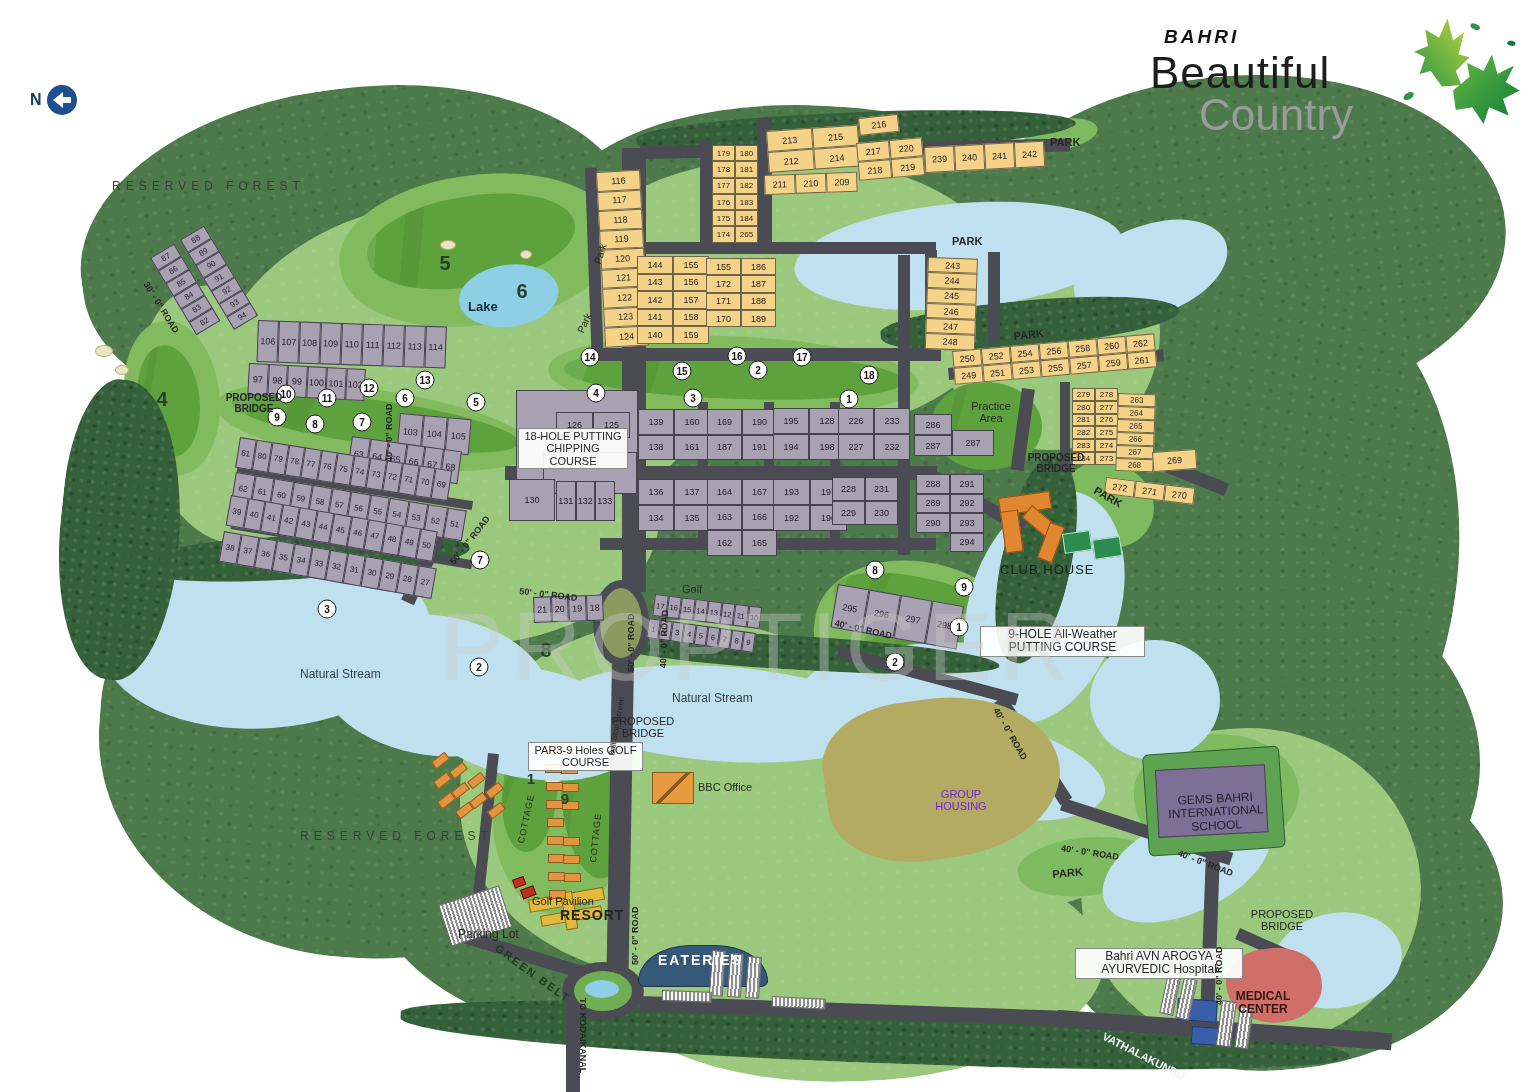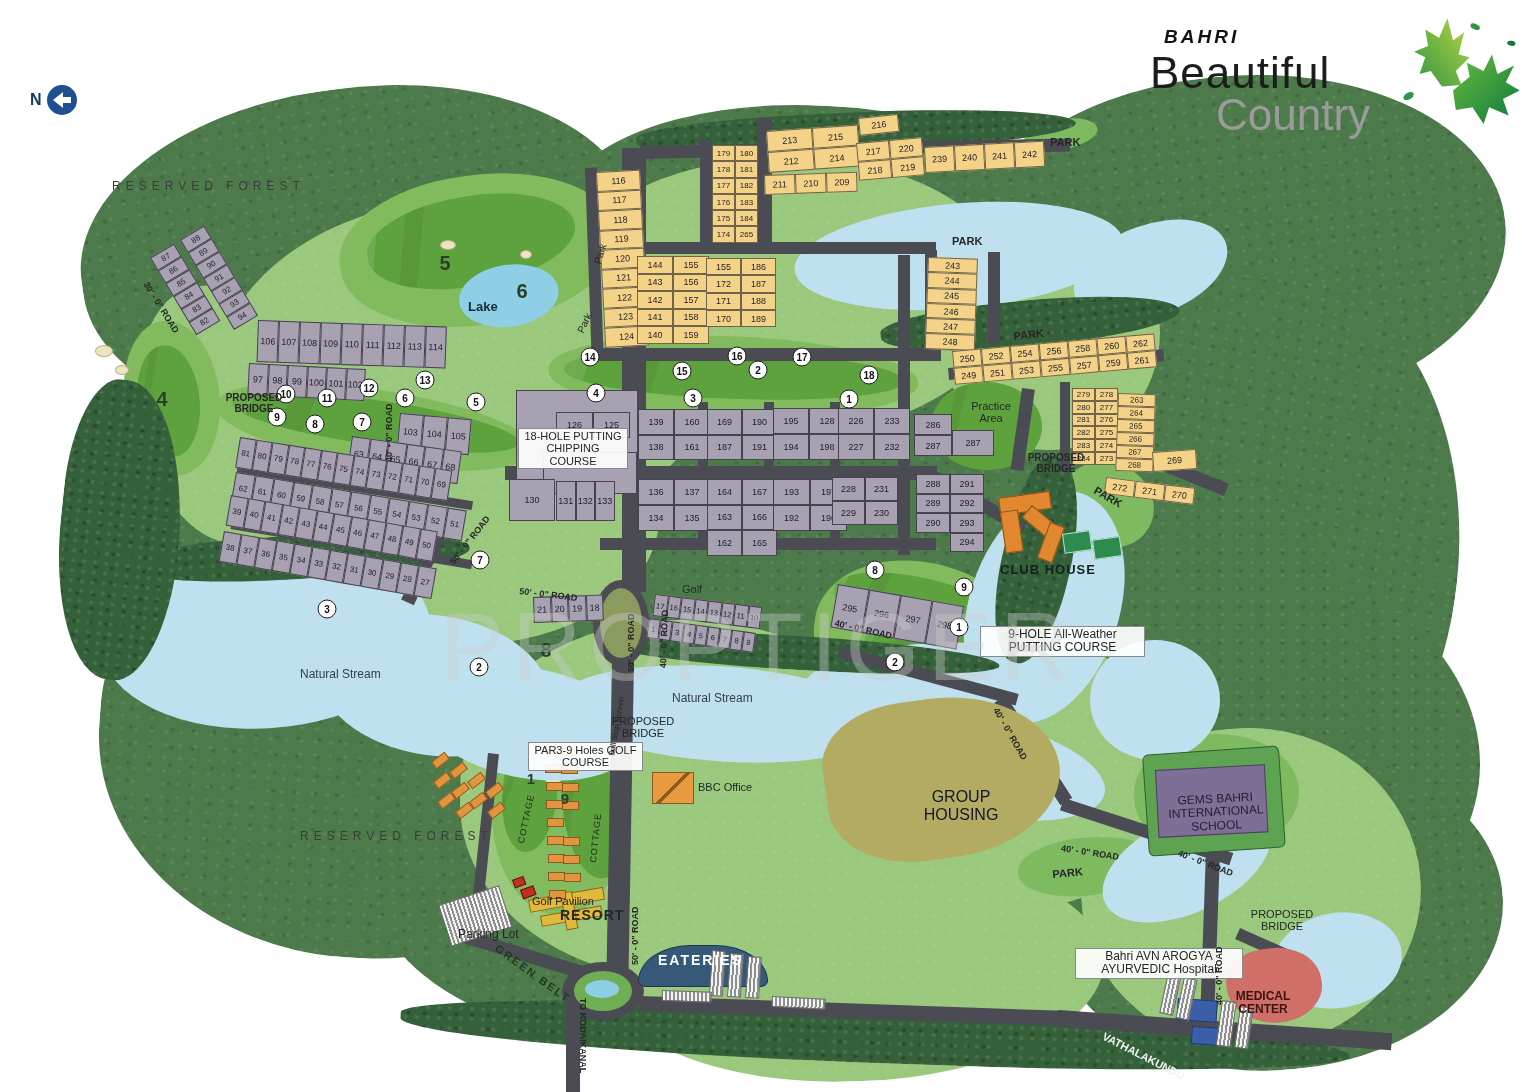--- a/index.html
+++ b/index.html
@@ -44,21 +44,21 @@
   .pstrip{position:absolute;background:repeating-linear-gradient(90deg,#f4f4f4 0 2px,#8f8f8f 2px 4px);
           border:1px solid #6f6f6f;transform-origin:top left;z-index:6;}
   .bld{position:absolute;transform-origin:top left;z-index:6;}
   .watermark{position:absolute;left:440px;top:592px;font-size:96px;font-weight:normal;letter-spacing:8px;
              color:rgba(205,205,205,.38);z-index:9;pointer-events:none;}
   .north{position:absolute;left:30px;top:84px;z-index:10;display:flex;align-items:center;gap:4px;}
   .north .n{font-weight:bold;color:#143a66;font-size:16px;}
   .logo{position:absolute;left:1150px;top:26px;z-index:10;text-align:left;}
   .logo .brand{font-style:italic;font-weight:bold;letter-spacing:3px;font-size:19px;color:#121212;margin-left:14px;}
   .logo .l1{font-size:44px;color:#1c1c1c;letter-spacing:1px;}
-  .logo .l2{font-size:44px;color:#9b9b9b;margin-left:66px;margin-top:-8px;}
+  .logo .l2{font-size:44px;color:#9b9b9b;margin-left:49px;margin-top:-8px;}
   .logo .leaf{position:absolute;left:228px;top:-16px;}
 </style>
 </head>
 <body>
 
 <div class="map" id="map">
 
   <div>
     <div class="blob forest" style="left:60px;top:128px;width:560px;height:330px;transform:rotate(-8deg)"></div>
     <div class="blob forest" style="left:85px;top:300px;width:430px;height:470px"></div>
@@ -579,26 +579,26 @@
   <span class="lbl" style="left:1013px;top:330px;font-size:11px;font-weight:bold;transform:rotate(-6deg)">PARK</span>
   <span class="lbl" style="left:1098px;top:484px;font-size:11px;font-weight:bold;transform:rotate(30deg)">PARK</span>
   <span class="lbl" style="left:1052px;top:868px;font-size:11px;font-weight:bold;transform:rotate(-5deg)">PARK</span>
   <span class="lbl" style="left:300px;top:668px;font-size:12px;color:#33404d">Natural Stream</span>
   <span class="lbl" style="left:672px;top:692px;font-size:12px;color:#33404d">Natural Stream</span>
   <span class="lbl wrap" style="left:220px;top:392px;width:68px;font-size:10px;font-weight:bold">PROPOSED BRIDGE</span>
   <span class="lbl wrap" style="left:1022px;top:452px;width:68px;font-size:10px;font-weight:bold">PROPOSED BRIDGE</span>
   <span class="lbl wrap" style="left:607px;top:715px;width:72px;font-size:11px">PROPOSED BRIDGE</span>
   <span class="lbl wrap" style="left:1246px;top:908px;width:72px;font-size:11px">PROPOSED BRIDGE</span>
   <span class="lbl box" style="left:518px;top:428px;width:100px;font-size:11px">18-HOLE PUTTING CHIPPING COURSE</span>
-  <span class="lbl" style="left:1000px;top:563px;font-size:13px;font-weight:bold;letter-spacing:1px;color:#12221a">CLUB HOUSE</span>
+  <span class="lbl" style="left:1000px;top:563px;font-size:13px;font-weight:normal;letter-spacing:1px;color:#12221a">CLUB HOUSE</span>
   <span class="lbl wrap" style="left:960px;top:400px;width:62px;font-size:11px">Practice Area</span>
   <span class="lbl box" style="left:980px;top:626px;width:155px;font-size:12px">9-HOLE All-Weather PUTTING COURSE</span>
   <span class="lbl box" style="left:528px;top:742px;width:105px;font-size:11px">PAR3-9 Holes GOLF COURSE</span>
   <span class="lbl" style="left:698px;top:781px;font-size:11px">BBC Office</span>
-  <span class="lbl wrap" style="left:918px;top:788px;width:86px;font-size:16px;color:#0f172a">GROUP HOUSING</span>
+  <span class="lbl wrap" style="left:918px;top:788px;width:86px;font-size:11px;color:#6d28d9">GROUP HOUSING</span>
   <span class="lbl wrap" style="left:1150px;top:796px;width:130px;font-size:12px;color:#1f1f2e;transform:rotate(-3deg)">GEMS BAHRI INTERNATIONAL SCHOOL</span>
   <span class="lbl box" style="left:1075px;top:948px;width:158px;font-size:12px">Bahri AVN AROGYA AYURVEDIC Hospital</span>
   <span class="lbl wrap" style="left:1226px;top:990px;width:74px;font-size:12px;font-weight:bold;color:#3c1510">MEDICAL CENTER</span>
   <span class="lbl" style="left:532px;top:895px;font-size:11px">Golf Pavilion</span>
   <span class="lbl" style="left:560px;top:908px;font-size:14px;font-weight:bold;letter-spacing:1px">RESORT</span>
   <span class="lbl" style="left:458px;top:928px;font-size:12px">Parking Lot</span>
   <span class="lbl" style="left:658px;top:953px;font-size:14px;font-weight:bold;letter-spacing:2px;color:#fff">EATERIES</span>
   <span class="lbl" style="left:500px;top:942px;font-size:11px;font-weight:bold;letter-spacing:2px;color:#1d3a1d;transform:rotate(36deg)">GREEN BELT</span>
   <span class="lbl" style="left:682px;top:583px;font-size:11px;color:#17331c">Golf</span>
   <span class="lbl" style="left:608px;top:755px;font-size:8px;transform:rotate(-80deg)">Ball Stop Screen</span>

